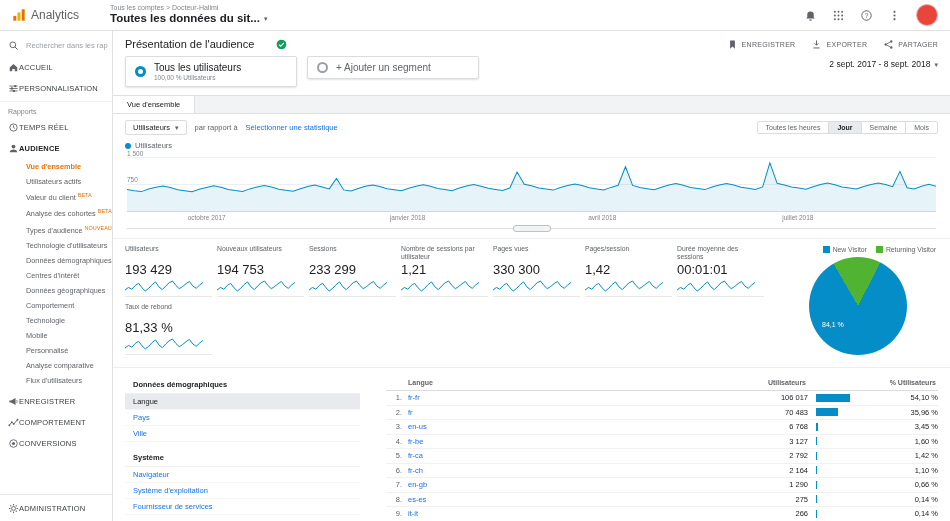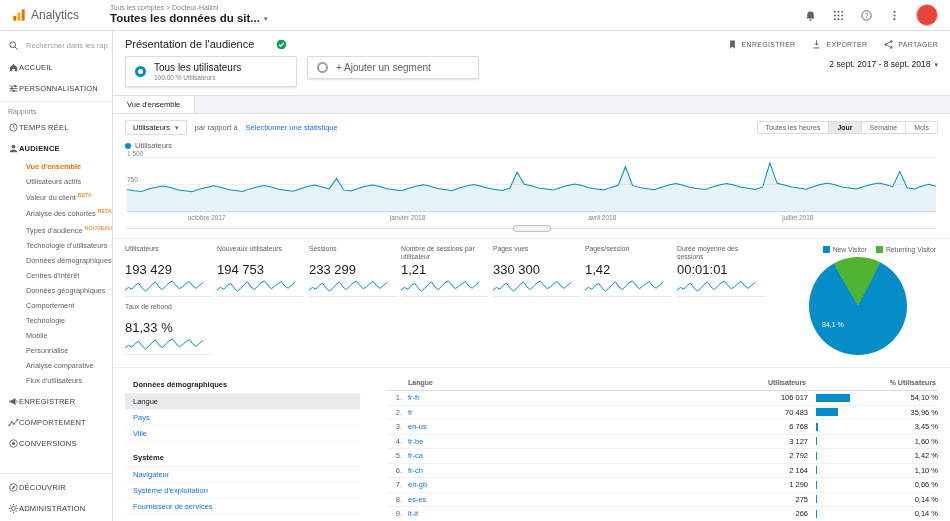--- a/index.html
+++ b/index.html
@@ -281,29 +281,20 @@
           </span>
           <span class="nav-label">CONVERSIONS</span>
         </div>
       </nav>
     <div class="sidebar-footer">
       <div class="divider"></div>
       <nav id="nav-footer">
           <div class="nav-row">
             <span class="icon">
               <svg viewBox="0 0 16 16">
-                <circle cx="8" cy="8" r="5.5" fill="none" stroke="currentColor" stroke-width="1.3"></circle>
-                <path d="M10.5 5.5 9 9 5.5 10.5 7 7z" fill="currentColor"></path>
-              </svg>
-            </span>
-            <span class="nav-label">DÉCOUVRIR</span>
-          </div>
-          <div class="nav-row">
-            <span class="icon">
-              <svg viewBox="0 0 16 16">
                 <circle cx="8" cy="8" r="2.8" fill="none" stroke="currentColor" stroke-width="1.3"></circle>
                 <g stroke="currentColor" stroke-width="1.6">
                   <line x1="8" y1="1.5" x2="8" y2="3.5"></line>
                   <line x1="8" y1="12.5" x2="8" y2="14.5"></line>
                   <line x1="1.5" y1="8" x2="3.5" y2="8"></line>
                   <line x1="12.5" y1="8" x2="14.5" y2="8"></line>
                   <line x1="3.4" y1="3.4" x2="4.8" y2="4.8"></line>
                   <line x1="11.2" y1="11.2" x2="12.6" y2="12.6"></line>
                   <line x1="3.4" y1="12.6" x2="4.8" y2="11.2"></line>
                   <line x1="11.2" y1="4.8" x2="12.6" y2="3.4"></line>

